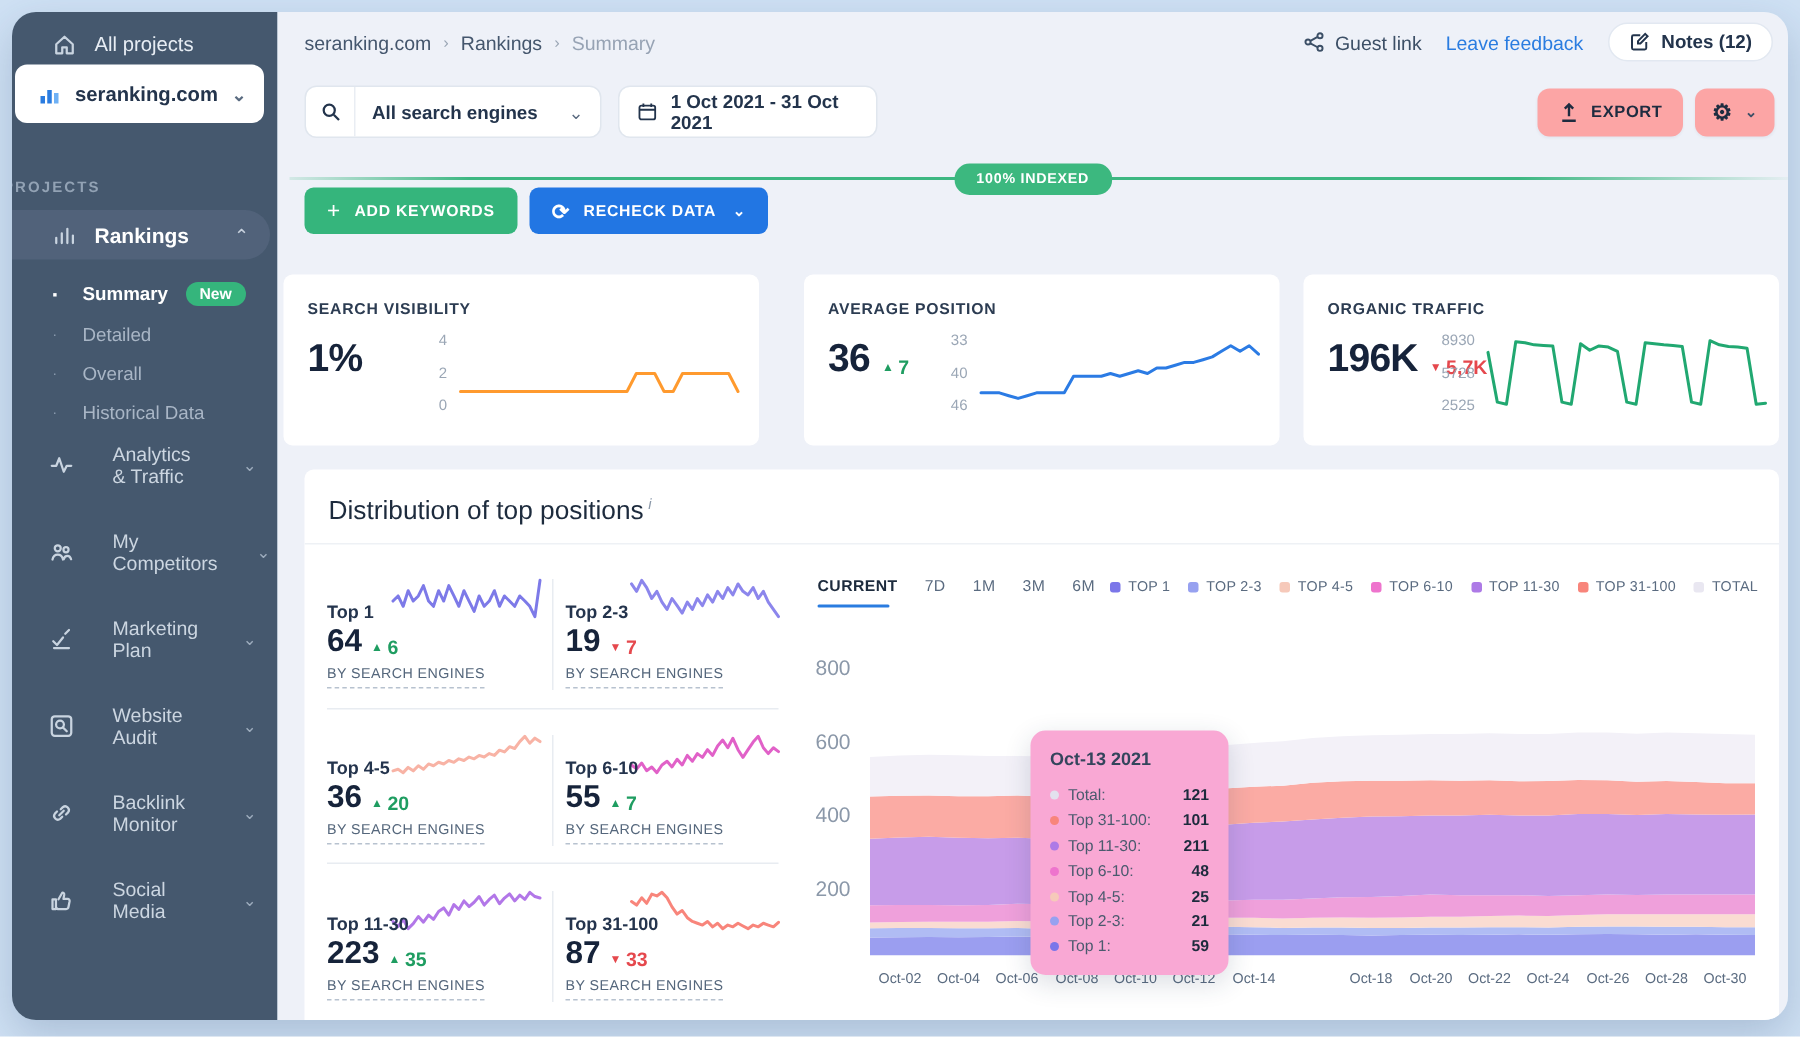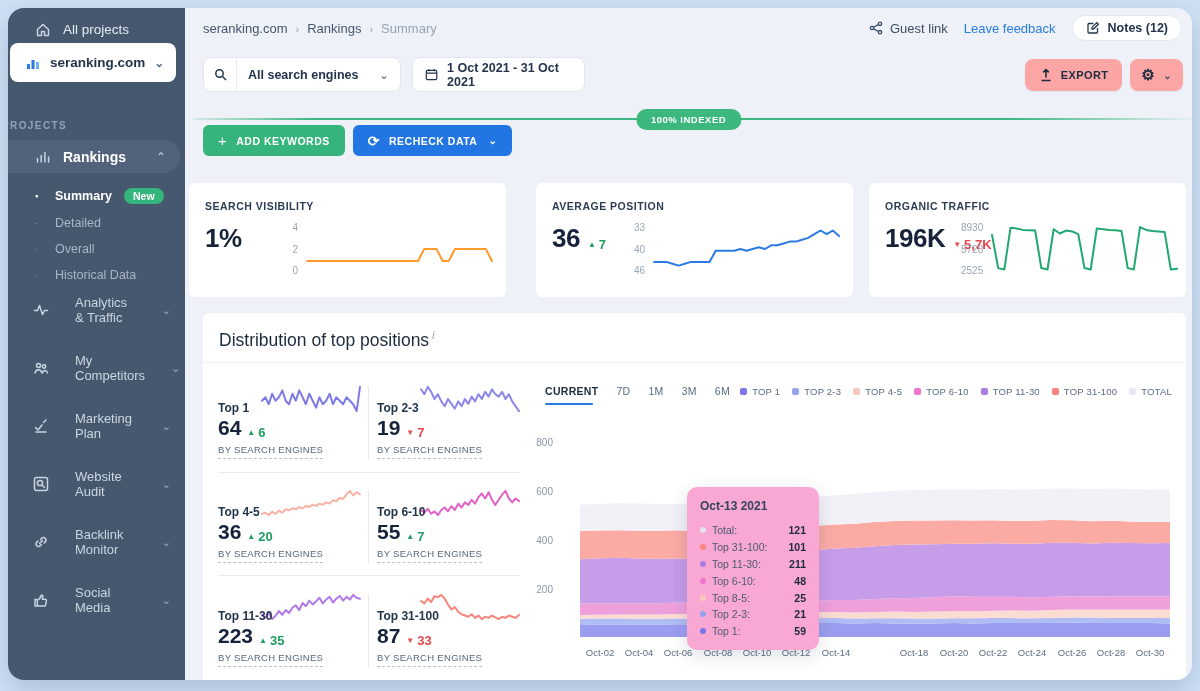--- a/index.html
+++ b/index.html
@@ -102,21 +102,21 @@
            border-bottom:1px dashed #b7c2cf; padding-bottom:3px; cursor:pointer; }
 
   .tabs { position:absolute; left:342px; top:72px; display:flex; gap:18px; font-size:10.5px; color:#5a6b80; }
   .tabs .tab { cursor:pointer; letter-spacing:.3px; }
   .tabs .tab.active { color:#1d2b3d; font-weight:bold; }
   .tab-underline { position:absolute; left:342px; top:90px; width:48px; height:2px; background:#2a7ce0; border-radius:1px; }
   .legend { position:absolute; right:14px; top:73px; display:flex; gap:12px; align-items:center; }
   .legend-item { display:flex; align-items:center; gap:5px; font-size:9.5px; color:#5a6b80; letter-spacing:.2px; cursor:pointer; }
   .legend-item .sw { width:7px; height:7px; border-radius:2px; flex:none; }
 
-  .y-label { position:absolute; left:316px; width:34px; text-align:right; font-size:10px; color:#8b98a9; }
+  .y-label { position:absolute; left:330px; width:34px; text-align:right; font-size:14px; color:#8b98a9; }
   .plot { position:absolute; left:377px; top:123px; width:606px; height:201px; }
   .plot svg { overflow:hidden; }
   .x-labels { position:absolute; left:377px; top:334px; width:606px; height:14px; }
   .x-labels span { position:absolute; transform:translateX(-50%); font-size:9.5px; color:#5a6b80; white-space:nowrap; }
 
   .tooltip { position:absolute; left:484px; top:174px; width:132px; background:#f9a8d4; border-radius:10px;
              box-shadow:0 5px 18px rgba(30,50,80,.16); padding:12px 13px 10px; z-index:5; }
   .tt-title { font-size:12px; font-weight:bold; color:#34455c; margin-bottom:9px; }
   .tt-row { display:flex; align-items:center; font-size:10.5px; color:#4a5a6e; height:16.8px; }
   .tt-row .dot { width:6px; height:6px; border-radius:50%; margin-right:6px; flex:none; }
@@ -569,21 +569,21 @@
               <span>Top 11-30:</span>
               <span class="val">211</span>
             </div>
             <div class="tt-row">
               <span class="dot" style="background: rgb(238, 116, 205);"></span>
               <span>Top 6-10:</span>
               <span class="val">48</span>
             </div>
             <div class="tt-row">
               <span class="dot" style="background: rgb(246, 201, 186);"></span>
-              <span>Top 8-5:</span>
+              <span>Top 4-5:</span>
               <span class="val">25</span>
             </div>
             <div class="tt-row">
               <span class="dot" style="background: rgb(151, 161, 240);"></span>
               <span>Top 2-3:</span>
               <span class="val">21</span>
             </div>
             <div class="tt-row">
               <span class="dot" style="background: rgb(123, 118, 233);"></span>
               <span>Top 1:</span>

